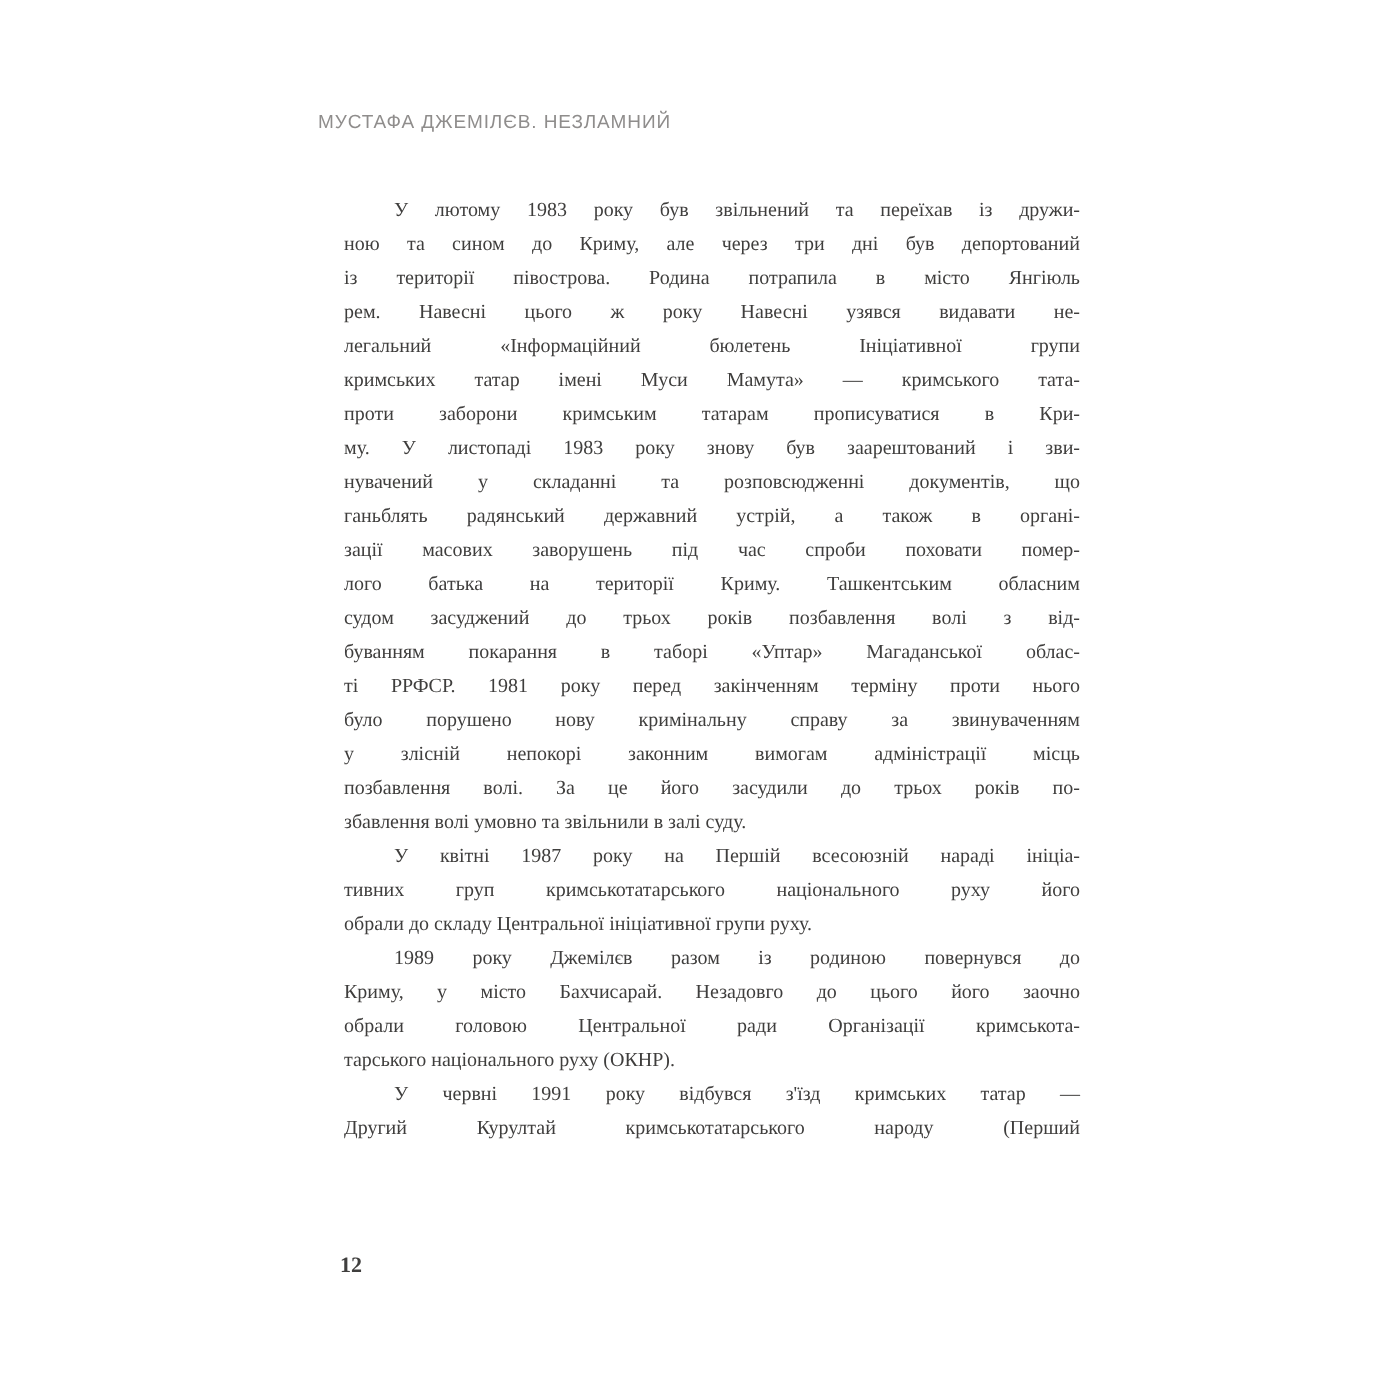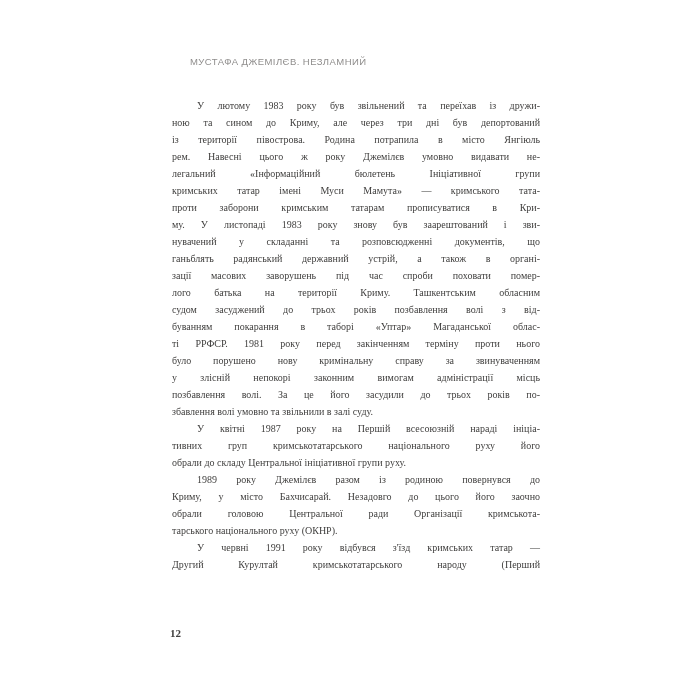--- a/index.html
+++ b/index.html
@@ -10,21 +10,21 @@
   #page {
     position: relative;
     width: 700px;
     height: 700px;
     background: #ffffff;
     overflow: hidden;
     font-family: "Liberation Serif", serif;
   }
   .running-head {
     position: absolute;
-    left: 190px;
+    left: 159px;
     top: 56px;
     font-family: "Liberation Sans", sans-serif;
     font-size: 9.5px;
     letter-spacing: 0.45px;
     color: #8f8d8c;
     white-space: nowrap;
   }
   .text-block {
     position: absolute;
     left: 172px;
@@ -57,21 +57,21 @@
 <body>
 
 <div id="page">
   <div class="running-head">МУСТАФА ДЖЕМІЛЄВ. НЕЗЛАМНИЙ</div>
 
   <div class="text-block">
       <div class="para">
         <div class="line first">У лютому 1983 року був звільнений та переїхав із дружи-</div>
         <div class="line">ною та сином до Криму, але через три дні був депортований</div>
         <div class="line">із території півострова. Родина потрапила в місто Янгіюль</div>
-        <div class="line">рем. Навесні цього ж року Джемілєв умовно видавати не-</div>
+        <div class="line">рем. Навесні цього ж року Навесні узявся видавати не-</div>
         <div class="line">легальний «Інформаційний бюлетень Ініціативної групи</div>
         <div class="line">кримських татар імені Муси Мамута» — кримського тата-</div>
         <div class="line">проти заборони кримським татарам прописуватися в Кри-</div>
         <div class="line">му. У листопаді 1983 року знову був заарештований і зви-</div>
         <div class="line">нувачений у складанні та розповсюдженні документів, що</div>
         <div class="line">ганьблять радянський державний устрій, а також в органі-</div>
         <div class="line">зації масових заворушень під час спроби поховати помер-</div>
         <div class="line">лого батька на території Криму. Ташкентським обласним</div>
         <div class="line">судом засуджений до трьох років позбавлення волі з від-</div>
         <div class="line">буванням покарання в таборі «Уптар» Магаданської облас-</div>

